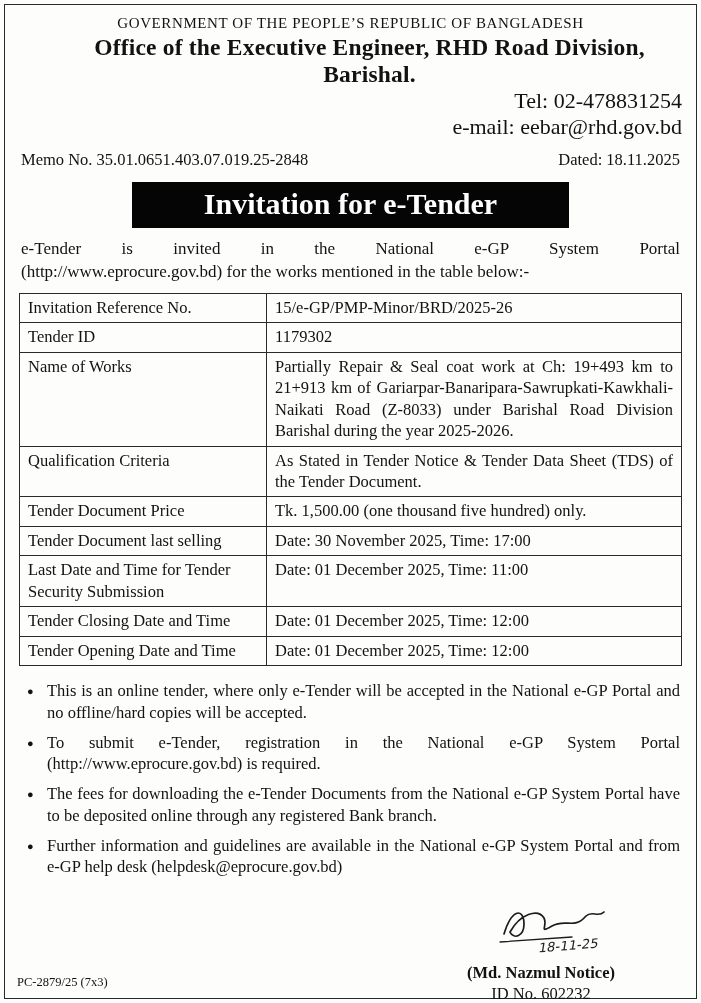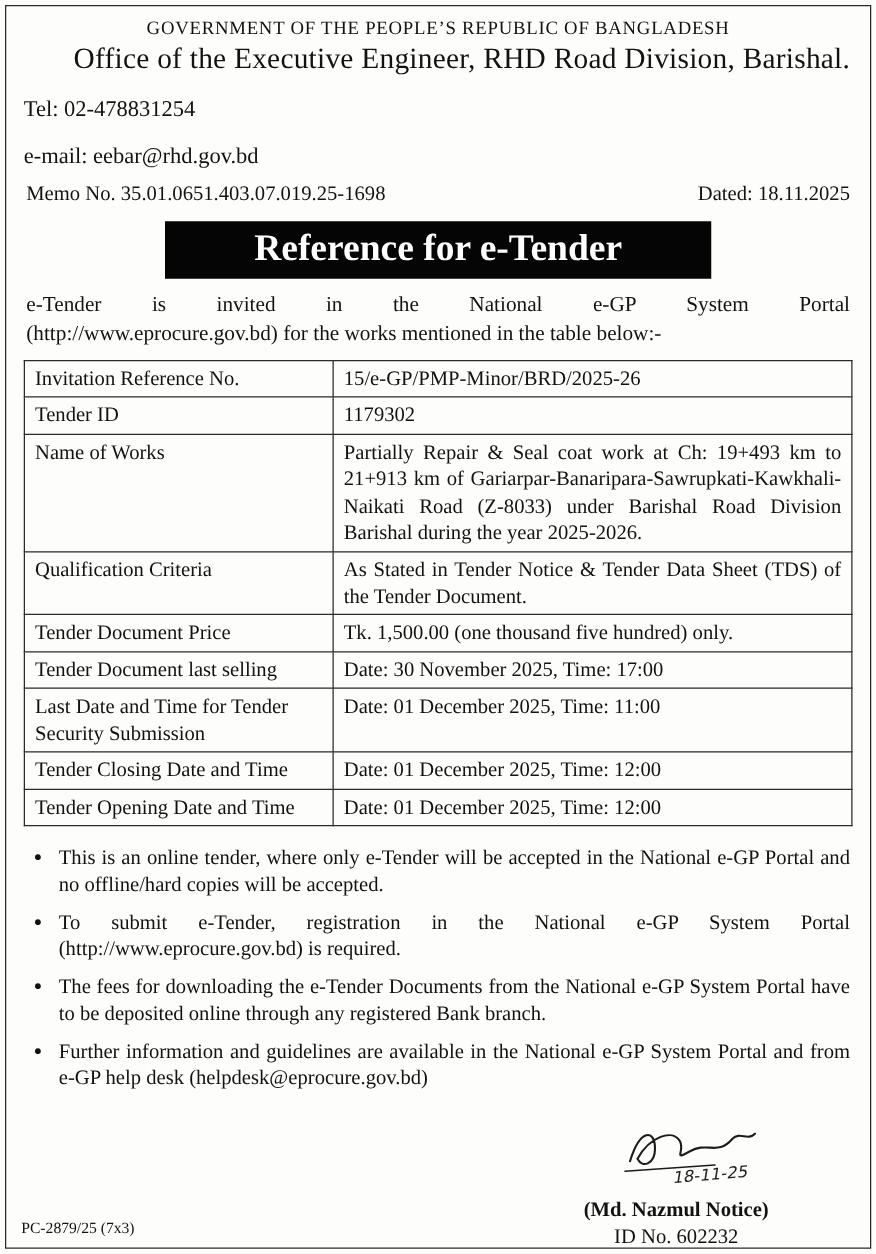--- a/index.html
+++ b/index.html
@@ -10,25 +10,25 @@
   }
   .sheet {
     position:absolute; inset:4px; border:1.5px solid #2a2a2a;
     padding:8px 14px 6px 14px; background:#fdfdfb;
   }
   .gov-line {
     text-align:center; font-weight:normal; font-size:15px; letter-spacing:0.6px;
     margin-top:2px;
   }
   .office-line {
-    text-align:center; font-weight:normal; font-size:23.5px; margin-top:2px;
+    text-align:center; font-weight:bold; font-size:23.5px; margin-top:2px;
     letter-spacing:0.2px;
     margin-left:38px;
   }
-  .contact-line { text-align:left; font-size:18px; margin-top:16px; }
+  .contact-line { text-align:right; font-size:22px; margin-top:0; }
   .memo-row {
     display:flex; justify-content:space-between; font-size:16.5px;
     margin-top:10px; padding:0 2px;
   }
   .banner {
     width:437px; margin:12px auto 10px auto; background:#050505; color:#ffffff;
     text-align:center; font-weight:bold; font-size:30px; padding:5px 0 7px 0;
   }
   .intro { margin-top:4px; font-size:17px; line-height:1.35; padding:0 2px; }
   .intro .l1 { text-align:justify; text-align-last:justify; }
@@ -73,25 +73,25 @@
 <body>
 
 <div class="sheet">
 
   <div class="gov-line">GOVERNMENT OF THE PEOPLE’S REPUBLIC OF BANGLADESH</div>
   <div class="office-line">Office of the Executive Engineer, RHD Road Division, Barishal.</div>
   <div class="contact-line">Tel: 02-478831254</div>
   <div class="contact-line">e-mail: eebar@rhd.gov.bd</div>
 
   <div class="memo-row">
-    <span>Memo No. 35.01.0651.403.07.019.25-1698</span>
+    <span>Memo No. 35.01.0651.403.07.019.25-2848</span>
     <span>Dated: 18.11.2025</span>
   </div>
 
-  <div class="banner">Reference for e-Tender</div>
+  <div class="banner">Invitation for e-Tender</div>
 
   <div class="intro">
     <div class="l1">e-Tender is invited in the National e-GP System Portal</div>
     <div class="l2">(http://www.eprocure.gov.bd) for the works mentioned in the table below:-</div>
   </div>
 
   <table class="tender">
     <tbody>
       <tr>
         <td class="lbl">Invitation Reference No.</td>

